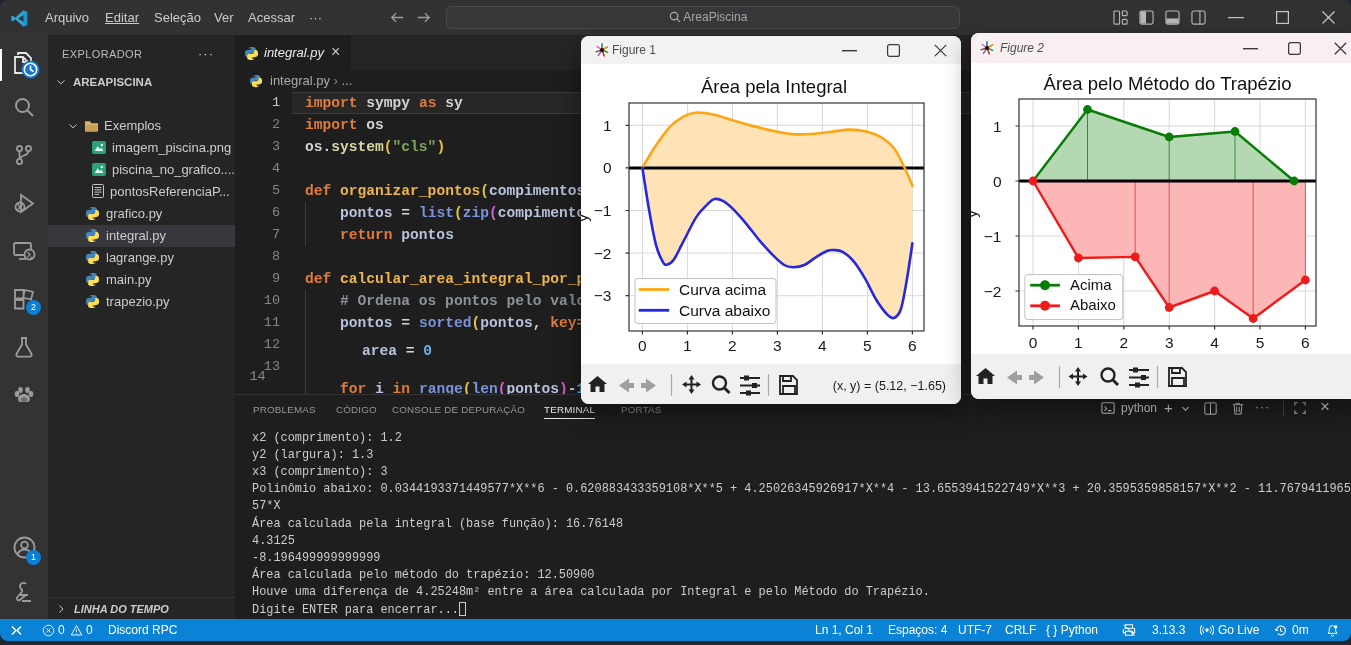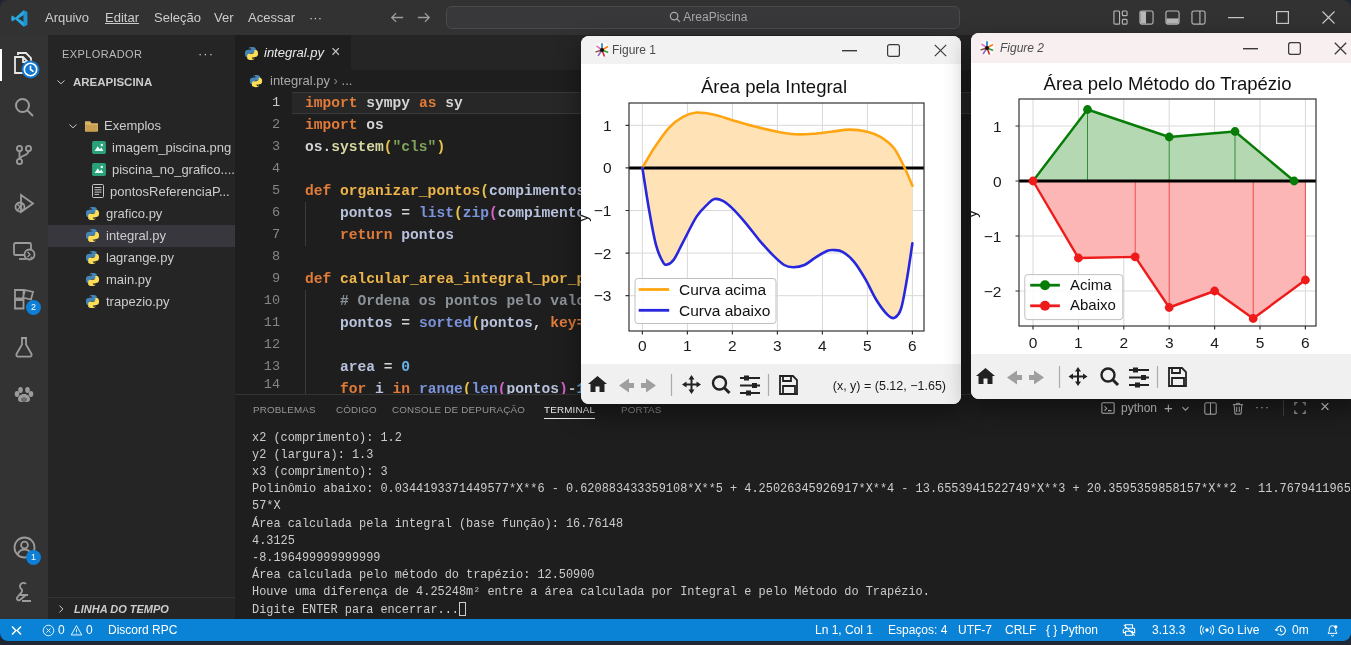--- a/index.html
+++ b/index.html
@@ -259,22 +259,22 @@
           <div class="cl" style="top:132px;">    <span class="kw">return</span> <span class="vr">pontos</span></div>
       <div class="ln" style="top:154px;">8</div>
       <div class="ln" style="top:176px;">9</div>
           <div class="cl" style="top:176px;"><span class="kw">def</span> <span class="fn">calcular_area_integral_por_pontos</span><span class="p1">(</span><span class="vr">pontos</span><span class="p1">)</span><span class="wh">:</span></div>
       <div class="ln" style="top:198px;">10</div>
           <div class="cl" style="top:198px;">    <span class="cm"># Ordena os pontos pelo valor de x</span></div>
       <div class="ln" style="top:220px;">11</div>
           <div class="cl" style="top:220px;">    <span class="vr">pontos</span> <span class="wh">=</span> <span class="bi">sorted</span><span class="p1">(</span><span class="vr">pontos</span><span class="wh">,</span> <span class="kw">key=</span><span class="bi">lambda</span> <span class="vr">p</span><span class="wh">:</span> <span class="vr">p</span><span class="p2">[</span><span class="nm">0</span><span class="p2">]</span><span class="p1">)</span></div>
       <div class="ln" style="top:242px;">12</div>
       <div class="ln" style="top:264px;">13</div>
-          <div class="cl" style="top:264px;">    <span class="vr">area</span> <span class="wh">=</span> <span class="nm">0</span></div>
-      <div class="ln" style="top:282px;">14</div>
+          <div class="cl" style="top:248px;padding-left:22px;">    <span class="vr">area</span> <span class="wh">=</span> <span class="nm">0</span></div>
+      <div class="ln" style="top:274px;text-align:center;">14</div>
           <div class="cl" style="top:286px;">    <span class="kw">for</span> <span class="vr">i</span> <span class="kw">in</span> <span class="bi">range</span><span class="p1">(</span><span class="bi">len</span><span class="p2">(</span><span class="vr">pontos</span><span class="p2">)</span><span class="wh">-</span><span class="nm">1</span><span class="p1">)</span><span class="wh">:</span></div>
     </div>
   </div>
   <div id="panel">
     <div class="ptab abs" style="left:18px;top:9px;">PROBLEMAS</div>
     <div class="ptab abs" style="left:101px;top:9px;">CÓDIGO</div>
     <div class="ptab abs" style="left:157px;top:9px;">CONSOLE DE DEPURAÇÃO</div>
     <div class="ptab abs" style="left:309px;top:9px;color:#e7e7e7;border-bottom:1px solid #e7e7e7;padding-bottom:3px;">TERMINAL</div>
     <div class="ptab abs" style="left:386px;top:9px;">PORTAS</div>
     <svg class="abs" style="left:866px;top:6px;" width="14" height="14" viewBox="0 0 16 16" fill="none" stroke="#cccccc" stroke-width="1.2">

